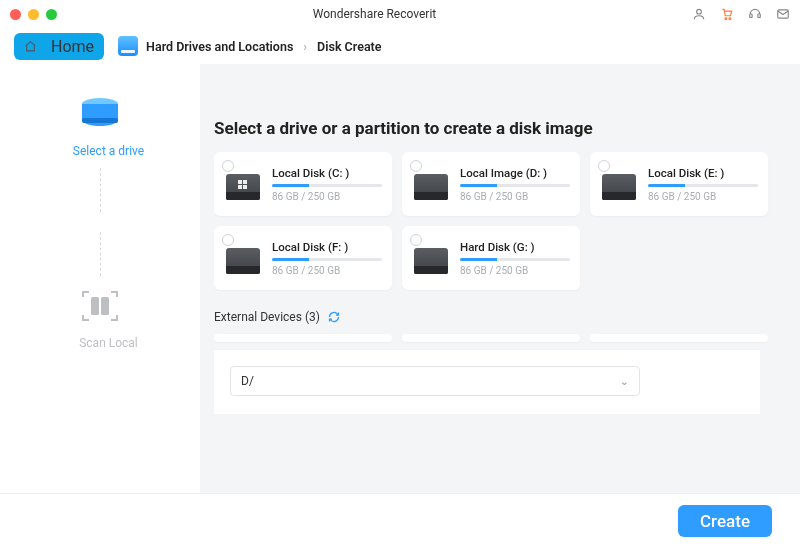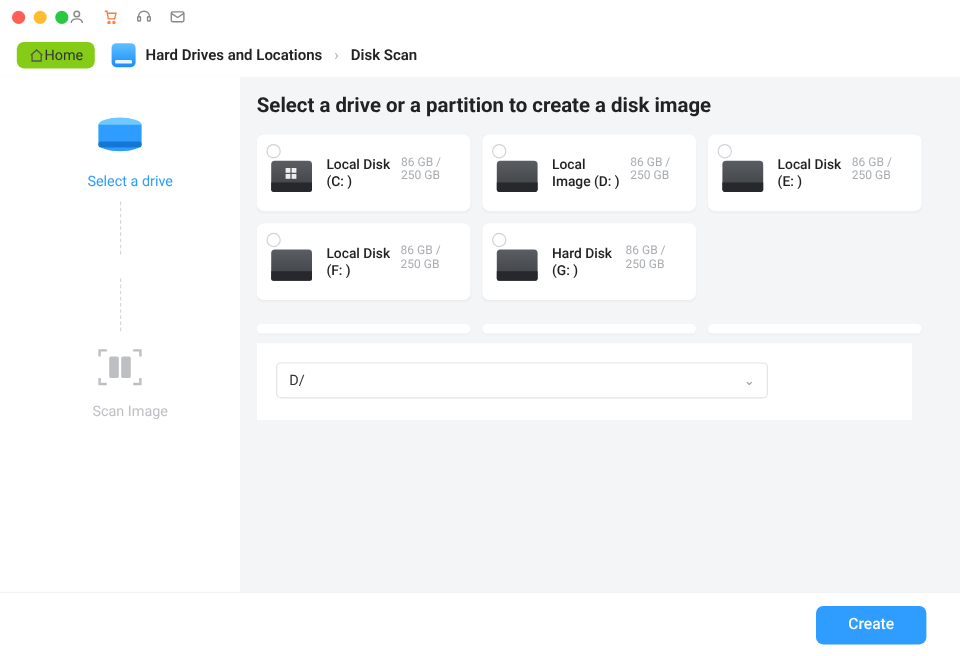--- a/index.html
+++ b/index.html
@@ -11,80 +11,81 @@
   .tl { width: 11px; height: 11px; border-radius: 50%; }
   .tl.red { background:#ff5f57; } .tl.yellow { background:#febc2e; } .tl.green { background:#28c840; }
   .app-title { flex: 1; text-align: center; font-size: 12px; color: #333; }
   .hdr-icons { display: flex; gap: 14px; align-items: center; color: #888; }
   .hdr-icons .hi { width: 14px; height: 14px; display:flex; align-items:center; justify-content:center; }
   .hi.cart { color: #ff7b3d; }
   .hdr-icons svg { width:14px; height:14px; display:block; }
 
   
   .crumbbar { height: 36px; display: flex; align-items: center; padding: 0 18px 0 14px; gap: 14px; }
-  .home-btn { display: flex; align-items: center; gap: 0; font-size: 12px; color:#333; background: #84cc16; padding:4px 10px; border-radius:6px; }
+  .home-btn { display: flex; align-items: center; gap: 14px; font-size: 16px; color:#333; background: #0ea5e9; padding:4px 10px; border-radius:6px; }
   .crumb { display: flex; align-items: center; gap: 8px; font-size: 12.5px; font-weight: 600; color:#222;text-align:center; }
   .crumb .sep { color:#aaa; font-weight: 400; margin: 0 2px; }
   .crumb-icon { width:20px; height:20px; border-radius:4px; background:linear-gradient(180deg,#5ec2ff,#1c8bff); position:relative; }
   .crumb-icon::after { content:""; position:absolute; left:3px; right:3px; bottom:3px; height:3px; background:#fff; border-radius:1px; opacity:.9; }
 
   
   .main { display: flex; height: calc(547px - 28px - 36px - 54px); background: #f4f5f6; }
   .sidebar { width: 200px; background: #fff; padding-top: 30px; display:flex; flex-direction:column; align-items:center; }
   .step { display:flex; flex-direction:column; align-items:center; gap:10px; }
   .step-label { font-size: 12px; margin-left: 17px; }
   .step.active .step-label { color:#2e9dff; }
   .step.inactive .step-label, .step.inactive svg { color:#bdbfc3; }
   .step-icon { width: 48px; height: 40px; display:flex; align-items:center; justify-content:center; }
   .connector { width: 1px; height: 44px; margin: 10px 0; border-left: 1px dashed #d6d8dc; }
 
   .content { flex:1; padding: 14px 20px 0 14px; display:flex; flex-direction:column; }
-  .scroll-region { flex:1; overflow:hidden; position:relative; }
+  .scroll-region { flex:1; overflow:hidden; position:relative;margin-top:40px; }
   .scroll-inner { position:absolute; left:0; right:8px; top:0; bottom:0; overflow-y:auto; padding-right:4px; }
   .scroll-inner::-webkit-scrollbar { width:6px; }
   .scroll-inner::-webkit-scrollbar-thumb { background:#c8cbd0; border-radius:3px; }
 
   h1.sect-title { font-size: 17px; font-weight: 700; color:#222; margin-bottom: 14px; }
   .group-title { font-size: 12px; color:#333; margin-bottom: 10px; display:flex; align-items:center; gap:8px; }
   .refresh-icon { width:12px; height:12px; color:#2e9dff; }
 
   .drive-grid { display:flex; flex-wrap:wrap; gap:10px; margin-bottom: 20px; }
   .drive-card { position:relative; width: 178px; height: 64px; background:#fff; border-radius:6px; padding: 10px 10px 10px 10px; display:flex; align-items:center; gap:10px; box-shadow: 0 1px 2px rgba(0,0,0,0.04); }
   .drive-card .radio { position:absolute; top:8px; left:8px; width:12px; height:12px; border:1.5px solid #cfd2d7; border-radius:50%; background:#fff; }
   .drive-icon { width:38px; height:32px; display:flex; align-items:flex-end; justify-content:center; }
   .disk-body { width:34px; height:26px; border-radius:3px 3px 2px 2px; background:linear-gradient(180deg,#5a5e63,#3c3f43); position:relative; }
   .disk-body::after { content:""; position:absolute; left:0; right:0; bottom:0; height:8px; background:#26282b; border-radius:0 0 2px 2px; }
   .disk-body.win::before { content:""; position:absolute; top:6px; left:12px; width:10px; height:10px; background:
      linear-gradient(#fff,#fff), linear-gradient(#fff,#fff), linear-gradient(#fff,#fff), linear-gradient(#fff,#fff);
      background-size:4px 4px; background-repeat:no-repeat;
      background-position:0 0, 5px 0, 0 5px, 5px 5px; opacity:.9; }
-  .drive-info { flex:1; display:flex; flex-direction:row; gap:4px; }
+  .drive-info { flex:1; display:flex; flex-direction:column; gap:4px; }
   .drive-name { font-size:11.5px; color:#222; font-weight:500; }
   .drive-bar { height:3px; background:#e4e6ea; border-radius:2px; overflow:hidden; }
   .drive-bar > span { display:block; height:100%; width:34%; background:#2e9dff; }
   .drive-meta { font-size:10px; color:#a9acb1; }
 
   .path-section { background:#fff; padding: 16px 16px 18px; margin-right:8px; margin-top: 0; }
   .path-section h1.sect-title { margin-bottom:18px; }
   .path-select { width: 410px; height: 30px; border: 1px solid #e2e4e8; border-radius:4px; display:flex; align-items:center; justify-content:space-between; padding: 0 10px; font-size:12px; color:#333; background:#fff; }
   .path-select .chev { color:#9a9da2; font-size:11px; }
 
   
   .footer { height: 54px; background:#fff; display:flex; align-items:center; justify-content:flex-end; padding-right: 28px; border-top:1px solid #eef0f2; }
-  .create-btn { min-width: 92px; height: 32px; padding: 0 22px; border-radius:6px; background:#2e9dff; color:#fff; font-size:13px; font-weight:500; display:flex; align-items:center; justify-content:center; }
+  .create-btn { min-width: 92px; height: 32px; padding: 0 22px; border-radius:6px; background:#2e9dff; color:#fff; font-size:17px; font-weight:500; display:flex; align-items:center; justify-content:center; }
 </style>
 </head>
 <body>
 
 <div class="titlebar">
   <div class="traffic">
     <div class="tl red"></div>
     <div class="tl yellow"></div>
     <div class="tl green"></div>
   </div>
+  <div class="app-title">Wondershare Recoverit</div>
   <div class="hdr-icons">
     <span class="hi">
       <svg viewBox="0 0 24 24" fill="none" stroke="currentColor" stroke-width="2">
           <circle cx="12" cy="8" r="4"></circle>
           <path d="M4 21c0-4 4-6 8-6s8 2 8 6"></path>
         </svg>
     </span>
     <span class="hi cart">
       <svg viewBox="0 0 24 24" fill="none" stroke="currentColor" stroke-width="2">
           <path d="M4 4h3l2 11h9l2-8H8"></path>
@@ -113,21 +114,21 @@
     <svg width="13" height="13" viewBox="0 0 24 24" fill="none" stroke="#555" stroke-width="2">
         <path d="M3 11l9-8 9 8"></path>
         <path d="M5 10v10h14V10"></path>
       </svg>
     <span>Home</span>
   </div>
   <div class="crumb">
     <span class="crumb-icon"></span>
     <span>Hard Drives and Locations</span>
     <span class="sep">›</span>
-    <span>Disk Scan</span>
+    <span>Disk Create</span>
   </div>
 </div>
 
 <div class="main">
   <div class="sidebar">
     <div class="step active">
       <div class="step-icon">
         <svg width="46" height="36" viewBox="0 0 46 36">
             <ellipse cx="23" cy="8" rx="18" ry="6" fill="#6fc8ff"></ellipse>
             <path d="M5 8v16c0 3.3 8.1 6 18 6s18-2.7 18-6V8" fill="#2e9dff"></path>
@@ -140,21 +141,21 @@
     <div class="connector"></div>
     <div class="connector"></div>
     <div class="step inactive">
       <div class="step-icon">
         <svg width="42" height="36" viewBox="0 0 42 36" fill="none" stroke="currentColor" stroke-width="2">
             <path d="M4 9V4h6M38 9V4h-6M4 27v5h6M38 27v5h-6"></path>
             <rect x="12" y="9" width="8" height="18" rx="1.5" fill="currentColor" stroke="none"></rect>
             <rect x="22" y="9" width="8" height="18" rx="1.5" fill="currentColor" stroke="none"></rect>
           </svg>
       </div>
-      <div class="step-label">Scan Image</div>
+      <div class="step-label">Scan Local</div>
     </div>
   </div>
 
   <div class="content">
     <div class="scroll-region">
       <div class="scroll-inner">
 
         <h1 class="sect-title">Select a drive or a partition to create a disk image</h1>
 
 
@@ -219,20 +220,28 @@
               <div class="drive-info">
                 <div class="drive-name">Hard Disk (G: )</div>
                 <div class="drive-bar">
                   <span></span>
                 </div>
                 <div class="drive-meta">86 GB / 250 GB</div>
               </div>
             </div>
           </div>
 
+        <div class="group-title">
+          <span><span>External Devices</span> (<span>3</span>)</span>
+          <span class="refresh-icon">
+            <svg viewBox="0 0 24 24" fill="none" stroke="currentColor" stroke-width="2.5">
+                <path d="M3 12a9 9 0 0 1 15-6.7L21 8M21 3v5h-5M21 12a9 9 0 0 1-15 6.7L3 16M3 21v-5h5"></path>
+              </svg>
+          </span>
+        </div>
         <div class="drive-grid" style="margin-bottom:8px;">
           <div class="drive-card" style="height:8px; padding:0; background:#fff;"></div>
           <div class="drive-card" style="height:8px; padding:0; background:#fff;"></div>
           <div class="drive-card" style="height:8px; padding:0; background:#fff;"></div>
         </div>
 
         <div class="path-section">
           <div class="path-select">
             <span>D/</span>
             <span class="chev">⌄</span>

